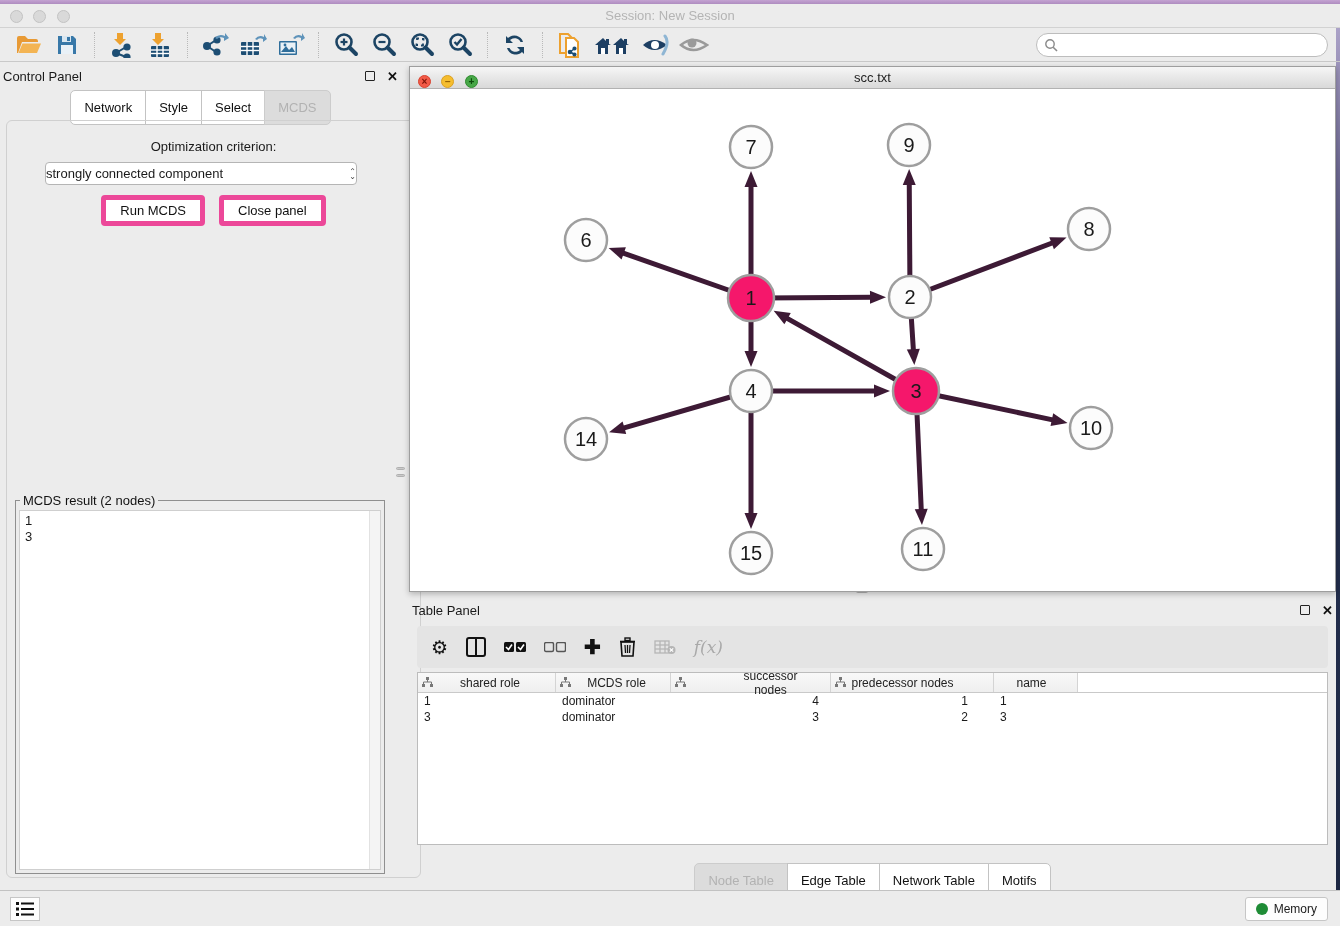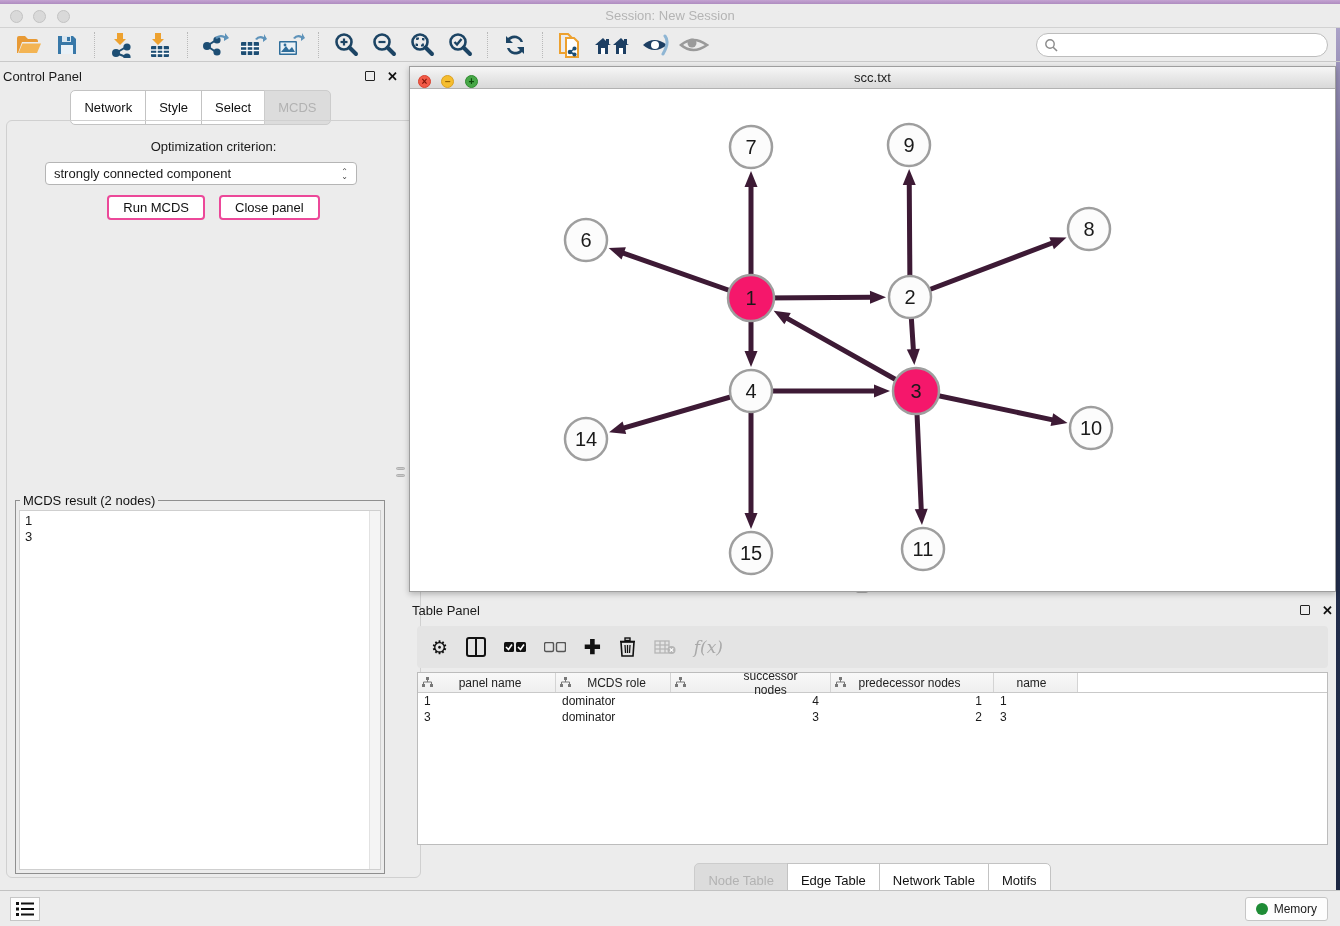--- a/index.html
+++ b/index.html
@@ -31,25 +31,25 @@
   .panel-head .spacer { flex:1; }
   .float-icon { width:10px; height:10px; border:1.5px solid #222; display:inline-block; margin-right:12px; border-radius:1px; }
   .close-x { font-size:13px; font-weight:bold; color:#111; }
   .seg-row { display:flex; justify-content:center; }
   .seg { border:1px solid #c3c3c3; background:#fff; padding:9px 13px; font-size:13px; margin-left:-1px; color:#111; position:relative; }
   .seg:first-child { border-radius:5px 0 0 5px; margin-left:0; }
   .seg:last-child { border-radius:0 5px 5px 0; }
   .seg.sel { background:#dcdcdc; color:#b2b2b2; border-color:#cccccc; }
   #cp-content { left:6px; top:58px; width:415px; height:758px; border:1px solid #d0d0d0; border-radius:6px; }
   #opt-label { width:100%; text-align:center; top:18px; font-size:13px; position:absolute; }
-  #criterion { left:38px; top:41px; width:312px; height:23px; background:#fff; border:1px solid #b5b5b5; border-radius:4px; font-size:13px; display:flex; align-items:center; padding:0 8px; position:absolute; }
+  #criterion { left:38px; top:41px; width:312px; height:23px; background:#fff; border:1px solid #b5b5b5; border-radius:4px; font-size:13px; display:flex; align-items:center; padding:0 0; position:absolute; }
   #criterion .lbl { flex:1; }
   .stepper { display:flex; flex-direction:column; line-height:5px; font-size:8px; color:#444; }
   #cp-buttons { position:absolute; top:74px; width:100%; display:flex; justify-content:center; gap:14px; }
-  .mac-btn { background:#fff; border:2px solid #ec4899; border-radius:4px; font-size:13px; padding:3px 14px; color:#111; }
+  .mac-btn { background:#fff; border:5px solid #ec4899; border-radius:4px; font-size:13px; padding:3px 14px; color:#111; }
   #result-box { position:absolute; left:8px; top:372px; width:370px; height:381px; border:1px solid #8f8f8f; background:transparent; }
   #result-box legend { font-size:13px; padding:0 3px; margin-left:4px; color:#111; }
   #result-inner { position:absolute; left:3px; right:3px; top:2px; bottom:3px; background:#fff; border:1px solid #cfcfcf; overflow:hidden; }
   #result-lines { padding:2px 5px; font-size:13px; line-height:16px; }
   #result-scroll { position:absolute; right:0; top:0; width:11px; height:100%; background:#f4f4f4; border-left:1px solid #e2e2e2; }
 
   
   .grip { width:9px; height:3px; background:#c9c9c9; border:1px solid #b0b0b0; border-radius:2px; }
 
   
@@ -68,21 +68,21 @@
   #tp-toolbar { position:absolute; left:8px; top:30px; width:911px; height:42px; background:#e4e4e4; border-radius:4px; display:flex; align-items:center; padding-left:14px; gap:18px; }
   .tpi { display:flex; align-items:center; justify-content:center; height:24px; }
   .fx { font-family:"DejaVu Serif",serif; font-style:italic; font-size:17px; color:#a9a9a9; }
   #tp-table { position:absolute; left:8px; top:76px; width:911px; height:173px; background:#fff; border:1px solid #bcbcbc; overflow:hidden; }
   #thead-row { display:flex; height:20px; border-bottom:1px solid #c9c9c9; }
   .th { background:linear-gradient(#f8f8f8,#efefef); border-right:1px solid #d4d4d4; display:flex; align-items:center; font-size:12px; color:#222; }
   .th .th-label { flex:1; text-align:center; padding-right:8px; }
   .th .sort-ic { margin-left:4px; }
   .tr { display:flex; height:16px; font-size:12px; align-items:center; }
   .td { padding:0 6px; white-space:nowrap; overflow:hidden; }
-  .c0 { width:138px; } .c1 { width:115px; } .c2 { width:160px; text-align:right; padding-right:12px;gap:45px; } .c3 { width:163px; text-align:right; padding-right:12px; } .c4 { width:84px; }
+  .c0 { width:138px; } .c1 { width:115px; } .c2 { width:160px; text-align:right; padding-right:12px;gap:45px; } .c3 { width:163px; text-align:right; padding-right:26px; } .c4 { width:84px; }
   #tp-tabs { position:absolute; left:0; top:267px; width:100%; display:flex; justify-content:center; }
 
   
   #status-bar { left:0; top:890px; width:1340px; height:36px; border-top:1px solid #c2c2c2; background:#ececec; }
   #list-btn { position:absolute; left:10px; top:6px; width:30px; height:24px; background:#fdfdfd; border:1px solid #c6c6c6; display:flex; align-items:center; justify-content:center; }
   #memory-btn { position:absolute; right:12px; top:6px; height:24px; background:#fdfdfd; border:1px solid #c6c6c6; border-radius:3px; display:flex; align-items:center; padding:0 10px; gap:6px; font-size:12px; }
   #memory-dot { width:12px; height:12px; border-radius:50%; background:#1e8b35; }
 </style>
 </head>
 <body>
@@ -450,21 +450,21 @@
     <div id="thead-row">
         <div class="th c0">
           <svg class="sort-ic" width="11" height="11" viewBox="0 0 11 11">
             <g fill="#777">
               <rect x="4" y="0" width="3" height="3"></rect>
               <rect x="0" y="7" width="3" height="3"></rect>
               <rect x="8" y="7" width="3" height="3"></rect>
             </g>
             <path d="M5.5 3 L5.5 5 M1.5 7 L1.5 5 L9.5 5 L9.5 7" fill="none" stroke="#777" stroke-width="1"></path>
           </svg>
-          <span class="th-label">panel name</span>
+          <span class="th-label">shared role</span>
         </div>
         <div class="th c1">
           <svg class="sort-ic" width="11" height="11" viewBox="0 0 11 11">
             <g fill="#777">
               <rect x="4" y="0" width="3" height="3"></rect>
               <rect x="0" y="7" width="3" height="3"></rect>
               <rect x="8" y="7" width="3" height="3"></rect>
             </g>
             <path d="M5.5 3 L5.5 5 M1.5 7 L1.5 5 L9.5 5 L9.5 7" fill="none" stroke="#777" stroke-width="1"></path>
           </svg>

